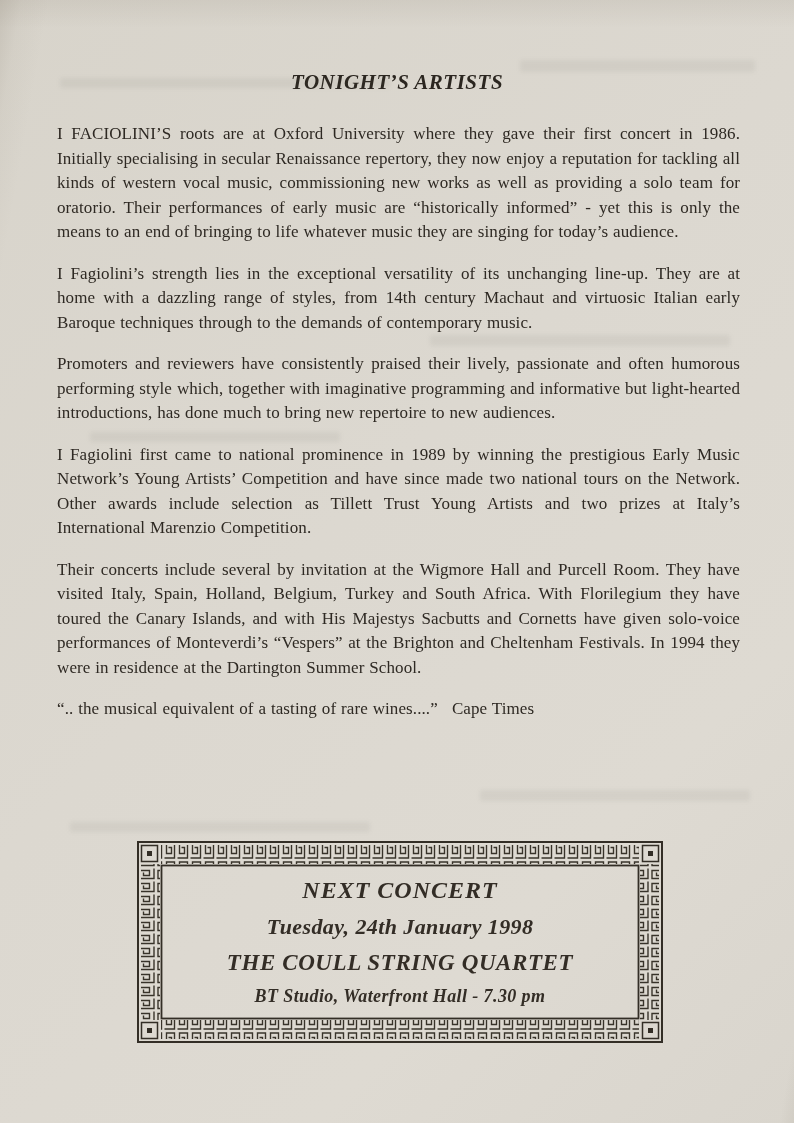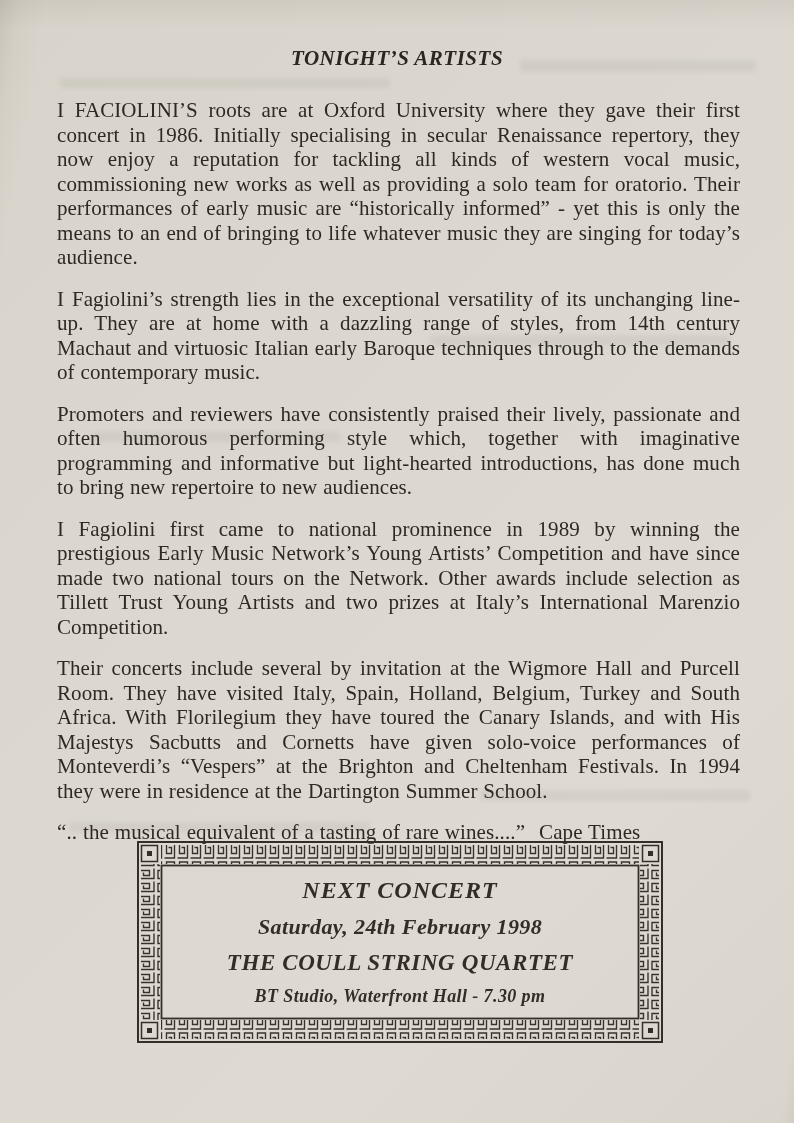--- a/index.html
+++ b/index.html
@@ -15,35 +15,35 @@
     overflow: hidden;
     background:
       linear-gradient(100deg, rgba(120,110,95,0.18) 0%, rgba(120,110,95,0.05) 2.2%, rgba(0,0,0,0) 5%),
       linear-gradient(180deg, rgba(120,110,95,0.10) 0%, rgba(0,0,0,0) 2.5%),
       linear-gradient(280deg, rgba(120,110,95,0.08) 0%, rgba(0,0,0,0) 1.5%),
       linear-gradient(135deg, #d8d4cb 0%, #dcd8d0 45%, #dedad2 75%, #d9d5cd 100%);
     font-family: "Liberation Serif", serif;
     color: #2e2923;
   }
   .page-title {
-    margin: 46px 0 27px 0;
+    margin: 70px 0 27px 0;
     text-align: center;
     font-size: 21px;
     font-weight: bold;
     font-style: italic;
     letter-spacing: 0.5px;
     color: #2b2620;
   }
   .body-text {
     margin: 0 54px 0 57px;
     width: 683px;
   }
   .body-text p {
     margin: 0 0 17px 0;
-    font-size: 21px;
+    font-size: 17px;
     line-height: 24.5px;
     text-align: justify;
     letter-spacing: 0.1px;
     word-spacing: 0.5px;
     color: #2e2923;
   }
   .body-text p.review-quote {
     text-align: left;
     margin-top: 2px;
   }
@@ -138,19 +138,19 @@
       <rect x="10" y="10" width="5" height="5" fill="#332e26"></rect>
       <rect x="505.5" y="4.5" width="16" height="16" fill="none" stroke="#332e26" stroke-width="1.5"></rect>
       <rect x="511" y="10" width="5" height="5" fill="#332e26"></rect>
       <rect x="4.5" y="181.5" width="16" height="16" fill="none" stroke="#332e26" stroke-width="1.5"></rect>
       <rect x="10" y="187" width="5" height="5" fill="#332e26"></rect>
       <rect x="505.5" y="181.5" width="16" height="16" fill="none" stroke="#332e26" stroke-width="1.5"></rect>
       <rect x="511" y="187" width="5" height="5" fill="#332e26"></rect>
     </svg>
     <div class="concert-lines">
       <div class="concert-heading">NEXT CONCERT</div>
-      <div class="concert-date">Saturday, 24th February 1998</div>
+      <div class="concert-date">Tuesday, 24th January 1998</div>
       <div class="concert-performer">THE COULL STRING QUARTET</div>
       <div class="concert-venue">BT Studio, Waterfront Hall - 7.30 pm</div>
     </div>
   </div>
 
 </div>
 
 </body></html>

